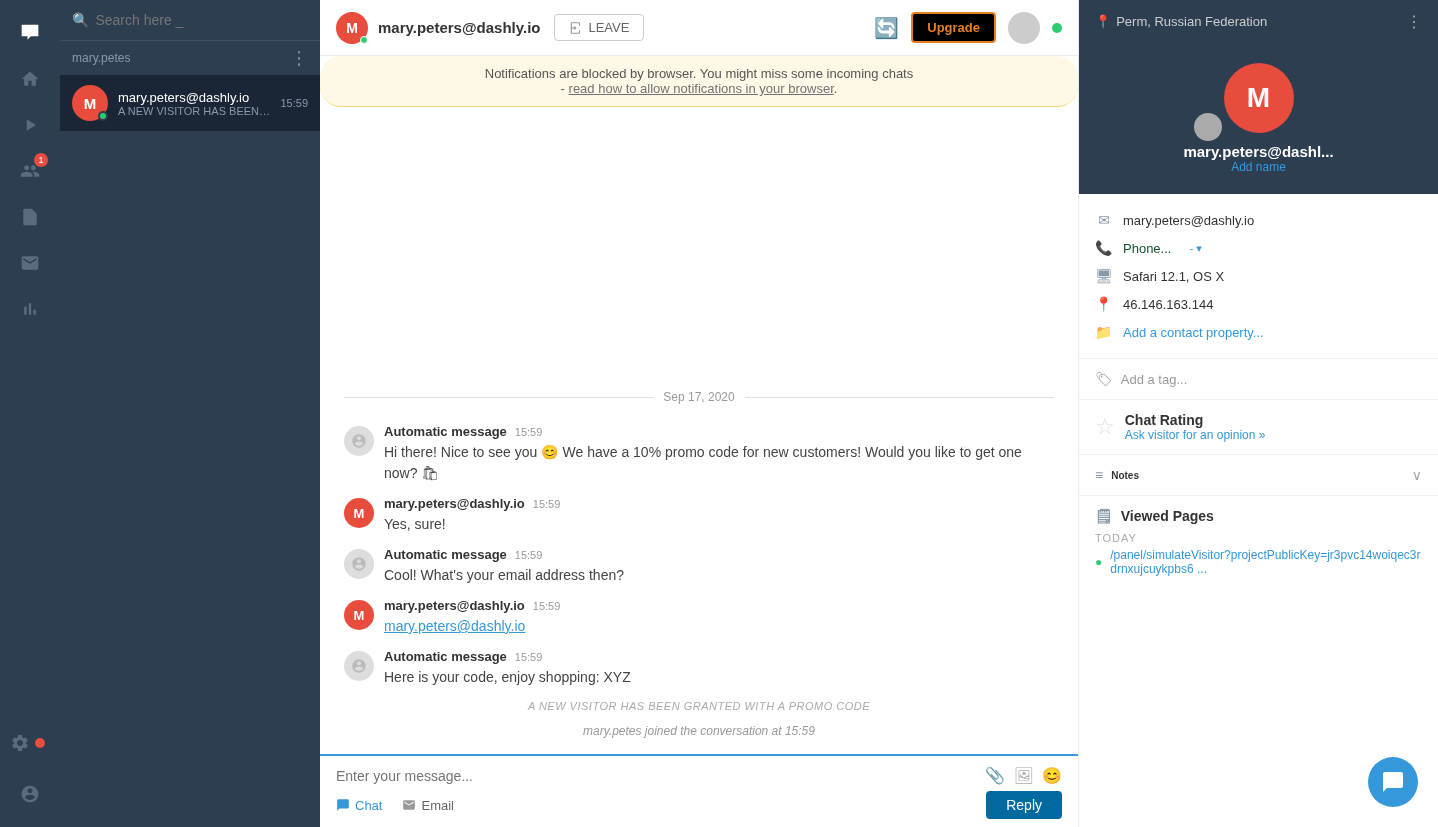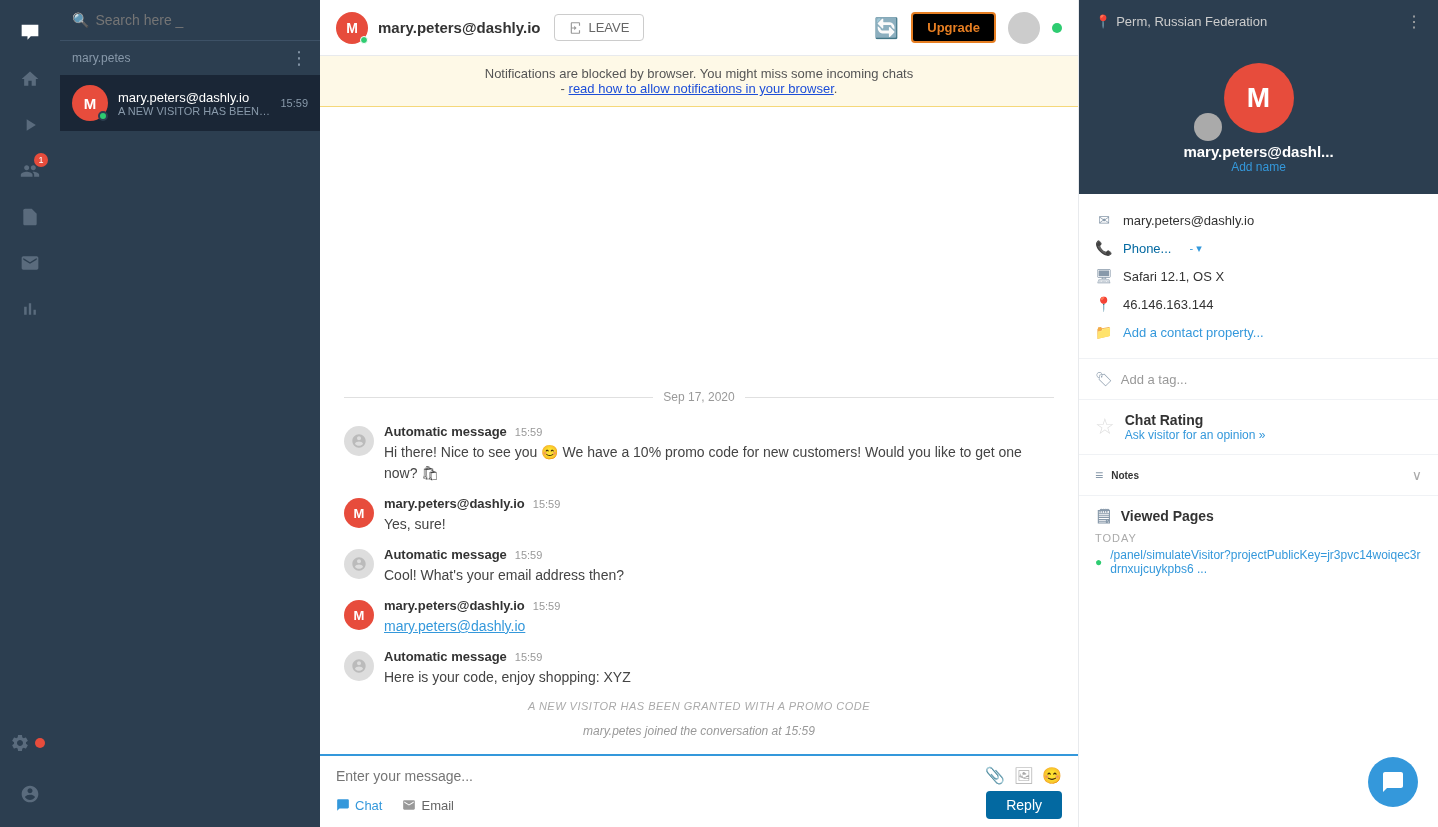--- a/index.html
+++ b/index.html
@@ -159,22 +159,23 @@
     .header-online { width: 10px; height: 10px; background: #2ecc71; border-radius: 50%; }
 
     
     .notif-bar {
       background: #fef9e7;
       border-bottom: 1px solid #f5d87a;
       padding: 10px 15px;
       text-align: center;
       font-size: 13px;
       color: #555;
-    }
-    .notif-bar a { color: #1d4ed8; text-decoration: underline; cursor: pointer; }
+      border-radius: 21px;
+    }
+    .notif-bar a { color: #737373; text-decoration: underline; cursor: pointer; }
 
     
     .chat-messages {
       flex: 1;
       overflow-y: auto;
       padding: 16px 24px;
       display: flex;
       flex-direction: column;
       gap: 12px;
     }
@@ -589,21 +590,21 @@
     <div class="profile-add-name">Add name</div>
   </div>
 
   <div class="info-section">
     <div class="info-row">
       <span class="info-icon">✉</span>
       <span class="info-value">mary.peters@dashly.io</span>
     </div>
     <div class="info-row">
       <span class="info-icon">📞</span>
-      <span class="info-value" style="color:#0369a1">Phone...</span>
+      <span class="info-value" style="color:#14532d">Phone...</span>
       <span style="margin-left:8px;color:#3498db;font-size:11px;cursor:pointer">- ▾</span>
     </div>
     <div class="info-row">
       <span class="info-icon">🖥</span>
       <span class="info-value">Safari 12.1, OS X</span>
     </div>
     <div class="info-row">
       <span class="info-icon">📍</span>
       <span class="info-value">46.146.163.144</span>
     </div>

